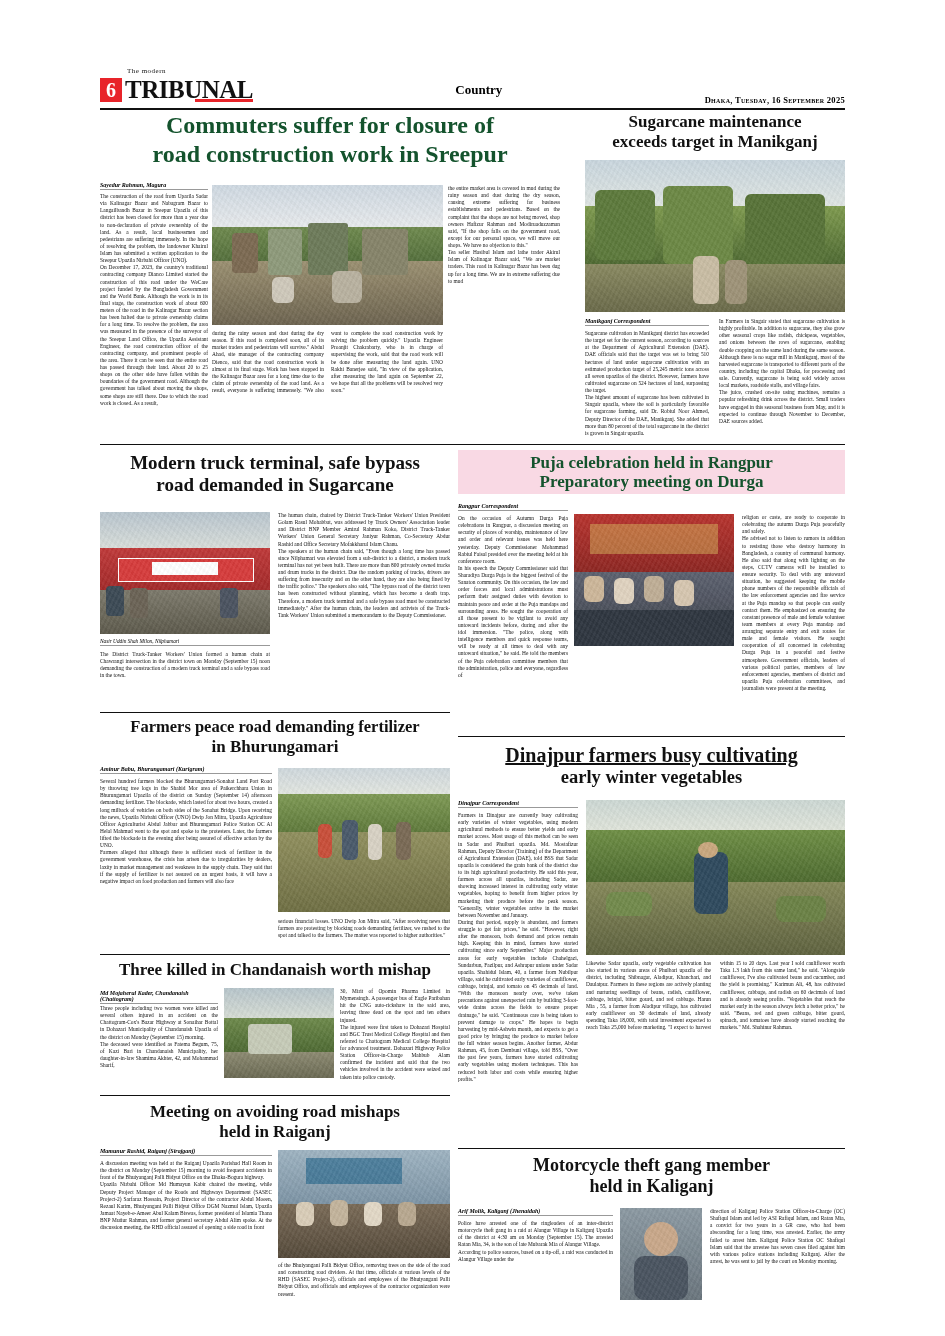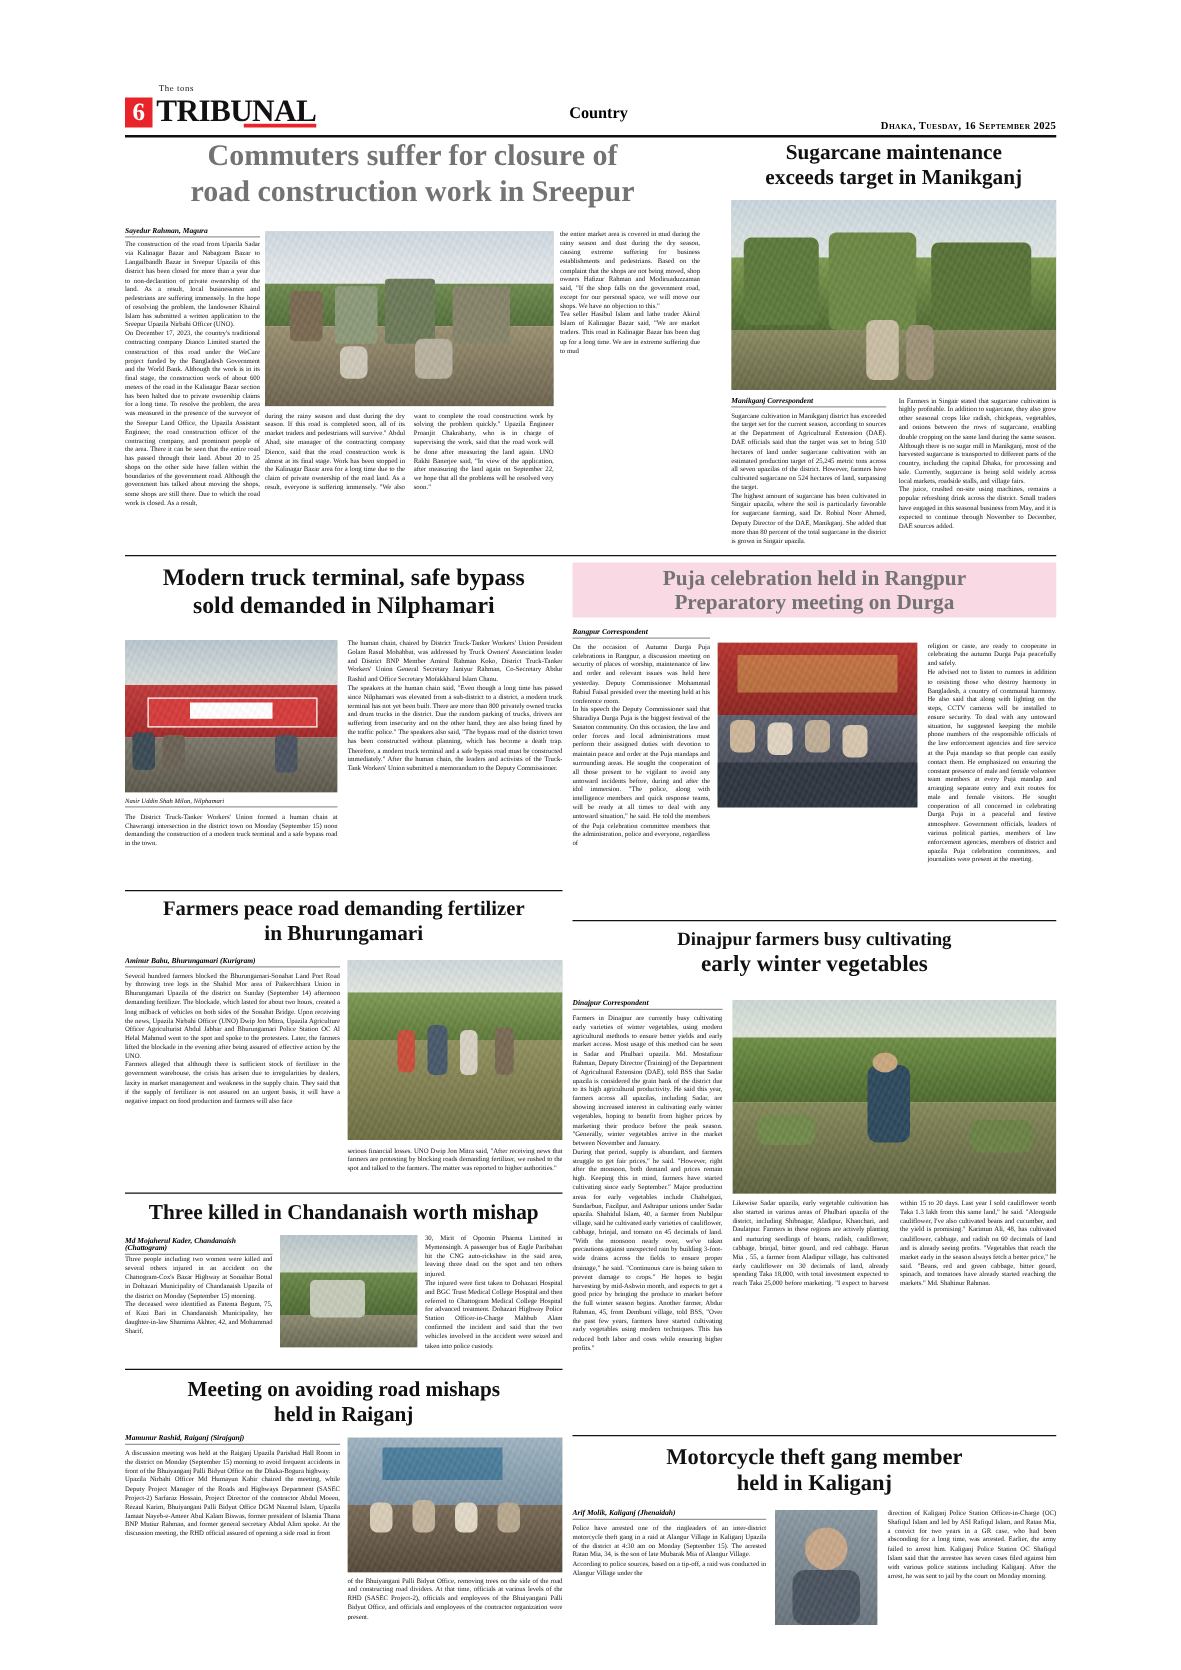--- a/index.html
+++ b/index.html
@@ -85,21 +85,21 @@
   }
   
   .hl {
     font-family: "Liberation Serif", serif;
     font-weight: bold;
     text-align: center;
     line-height: 1.12;
     color: #111;
   }
   .hl-red {
-    color: #737373;
+    color: #14532d;
   }
   .byline {
     font-size: 6px;
     font-weight: bold;
     font-style: italic;
     border-bottom: 0.6px solid #999;
     padding-bottom: 1px;
     margin-bottom: 2px;
   }
   .body-col {
@@ -135,21 +135,21 @@
 </style>
 </head>
 <body>
 
 <div class="page">
 
   <div class="masthead">
     <div class="logo-box">
       <div class="logo-mark">6</div>
       <div class="logo-text">
-        <span class="logo-sup">The tons</span>
+        <span class="logo-sup">The modern</span>
         <span>TRIBUNAL</span>
         <span class="logo-underline"></span>
       </div>
     </div>
     <div class="masthead-center">Country</div>
     <div class="masthead-right">Dhaka, Tuesday, 16 September 2025</div>
   </div>
 
   <div style="position:absolute;left:100px;top:112px;width:460px;" class="hl hl-red">
     <div style="font-size:24px;">Commuters suffer for closure of</div>
@@ -202,21 +202,21 @@
   <div class="body-col" style="position:absolute;left:585px;top:330px;width:124px;height:108px;overflow:hidden;white-space:pre-line;">Sugarcane cultivation in Manikganj district has exceeded the target set for the current season, according to sources at the Department of Agricultural Extension (DAE). DAE officials said that the target was set to bring 510 hectares of land under sugarcane cultivation with an estimated production target of 25,245 metric tons across all seven upazilas of the district. However, farmers have cultivated sugarcane on 524 hectares of land, surpassing the target.
 The highest amount of sugarcane has been cultivated in Singair upazila, where the soil is particularly favorable for sugarcane farming, said Dr. Robiul Noor Ahmed, Deputy Director of the DAE, Manikganj. She added that more than 80 percent of the total sugarcane in the district is grown in Singair upazila.</div>
   <div class="body-col" style="position:absolute;left:719px;top:318px;width:126px;height:120px;overflow:hidden;white-space:pre-line;">In Farmers in Singair stated that sugarcane cultivation is highly profitable. In addition to sugarcane, they also grow other seasonal crops like radish, chickpeas, vegetables, and onions between the rows of sugarcane, enabling double cropping on the same land during the same season.
 Although there is no sugar mill in Manikganj, most of the harvested sugarcane is transported to different parts of the country, including the capital Dhaka, for processing and sale. Currently, sugarcane is being sold widely across local markets, roadside stalls, and village fairs.
 The juice, crushed on-site using machines, remains a popular refreshing drink across the district. Small traders have engaged in this seasonal business from May, and it is expected to continue through November to December, DAE sources added.</div>
 
   <div class="rule" style="position:absolute;left:100px;top:444px;width:745px;"></div>
 
   <div style="position:absolute;left:100px;top:452px;width:350px;" class="hl">
     <div style="font-size:19px;">Modern truck terminal, safe bypass</div>
-    <div style="font-size:19px;margin-top:1px;">sold demanded in Nilphamari</div>
+    <div style="font-size:19px;margin-top:1px;">road demanded in Sugarcane</div>
   </div>
 
   <div class="photo" style="left:100px;top:512px;width:170px;height:122px;">
     <div class="ph-sky" style="height:36px;background:linear-gradient(#b9c6cf,#d8ddd9);"></div>
     <div class="ph-band" style="top:36px;height:42px;background:linear-gradient(#c03a3a,#a32a2a);"></div>
     <div class="ph-band" style="top:78px;height:44px;background:linear-gradient(#7d7a6c,#5d5a4c);"></div>
     <div style="position:absolute;left:18px;top:46px;width:134px;height:22px;background:#d63c3c;border:1px solid #fff;"></div>
     <div style="position:absolute;left:52px;top:50px;width:66px;height:13px;background:#fff;"></div>
     <div class="blob" style="left:6px;top:74px;width:18px;height:30px;border-radius:4px;background:#3c4a55;"></div>
     <div class="blob" style="left:30px;top:76px;width:18px;height:30px;border-radius:4px;background:#6b6356;"></div>
@@ -280,21 +280,21 @@
     <div class="blob" style="left:64px;top:52px;width:16px;height:40px;border-radius:5px;background:#4a5a6b;"></div>
     <div class="blob" style="left:90px;top:56px;width:14px;height:36px;border-radius:5px;background:#d8d2c4;"></div>
     <div class="blob" style="left:118px;top:54px;width:15px;height:38px;border-radius:5px;background:#7a6a55;"></div>
     <div class="ph-noise"></div>
   </div>
   <div class="body-col" style="position:absolute;left:278px;top:918px;width:172px;height:32px;overflow:hidden;white-space:pre-line;">serious financial losses. UNO Dwip Jon Mitra said, "After receiving news that farmers are protesting by blocking roads demanding fertilizer, we rushed to the spot and talked to the farmers. The matter was reported to higher authorities."</div>
 
   <div class="rule" style="position:absolute;left:458px;top:736px;width:387px;"></div>
 
   <div style="position:absolute;left:458px;top:744px;width:387px;" class="hl">
-    <div style="font-size:15px;">Dinajpur farmers busy cultivating</div>
+    <div style="font-size:20px;text-decoration:underline;">Dinajpur farmers busy cultivating</div>
     <div style="font-size:18.5px;margin-top:1px;">early winter vegetables</div>
   </div>
 
   <div style="position:absolute;left:458px;top:800px;width:120px;">
     <div class="byline">Dinajpur Correspondent</div>
   </div>
   <div class="body-col" style="position:absolute;left:458px;top:812px;width:120px;height:330px;overflow:hidden;white-space:pre-line;">Farmers in Dinajpur are currently busy cultivating early varieties of winter vegetables, using modern agricultural methods to ensure better yields and early market access. Most usage of this method can be seen in Sadar and Phulbari upazila. Md. Mostafizur Rahman, Deputy Director (Training) of the Department of Agricultural Extension (DAE), told BSS that Sadar upazila is considered the grain bank of the district due to its high agricultural productivity. He said this year, farmers across all upazilas, including Sadar, are showing increased interest in cultivating early winter vegetables, hoping to benefit from higher prices by marketing their produce before the peak season. "Generally, winter vegetables arrive in the market between November and January.
 During that period, supply is abundant, and farmers struggle to get fair prices," he said. "However, right after the monsoon, both demand and prices remain high. Keeping this in mind, farmers have started cultivating since early September." Major production areas for early vegetables include Chahelgazi, Sundarbun, Fazilpur, and Ashrapur unions under Sadar upazila. Shahidul Islam, 40, a farmer from Nubilpur village, said he cultivated early varieties of cauliflower, cabbage, brinjal, and tomato on 45 decimals of land. "With the monsoon nearly over, we've taken precautions against unexpected rain by building 3-foot-wide drains across the fields to ensure proper drainage," he said. "Continuous care is being taken to prevent damage to crops." He hopes to begin harvesting by mid-Ashwin month, and expects to get a good price by bringing the produce to market before the full winter season begins. Another farmer, Abdur Rahman, 45, from Dembuni village, told BSS, "Over the past few years, farmers have started cultivating early vegetables using modern techniques. This has reduced both labor and costs while ensuring higher profits."</div>
 
   <div class="photo" style="left:586px;top:800px;width:259px;height:155px;">

